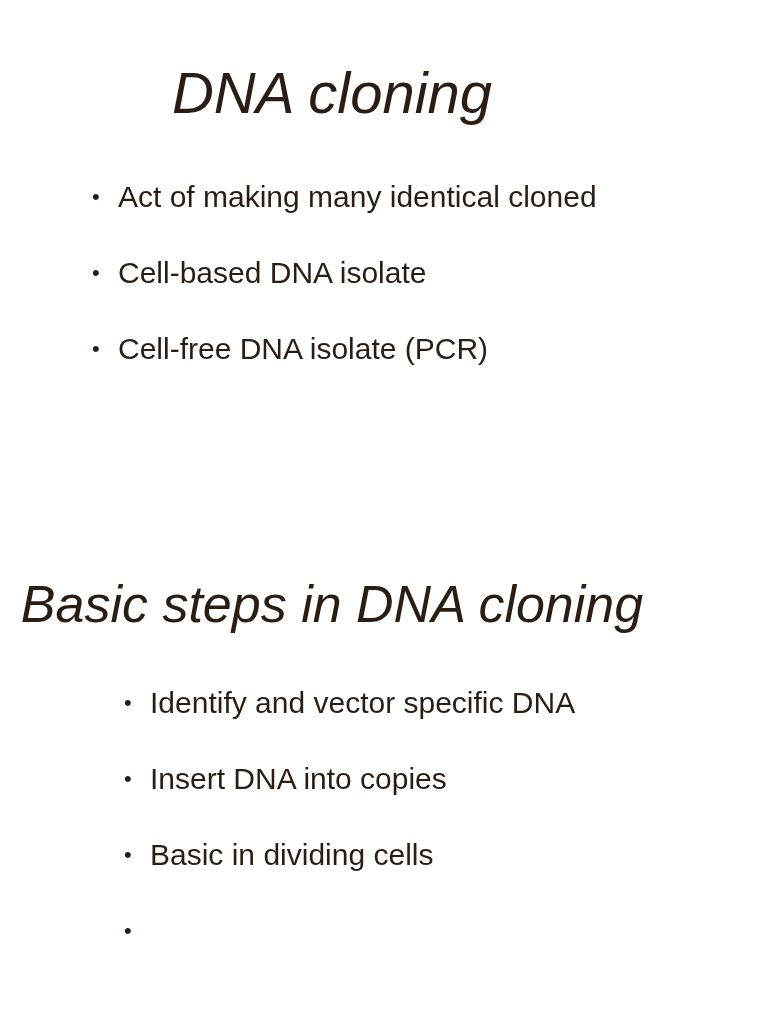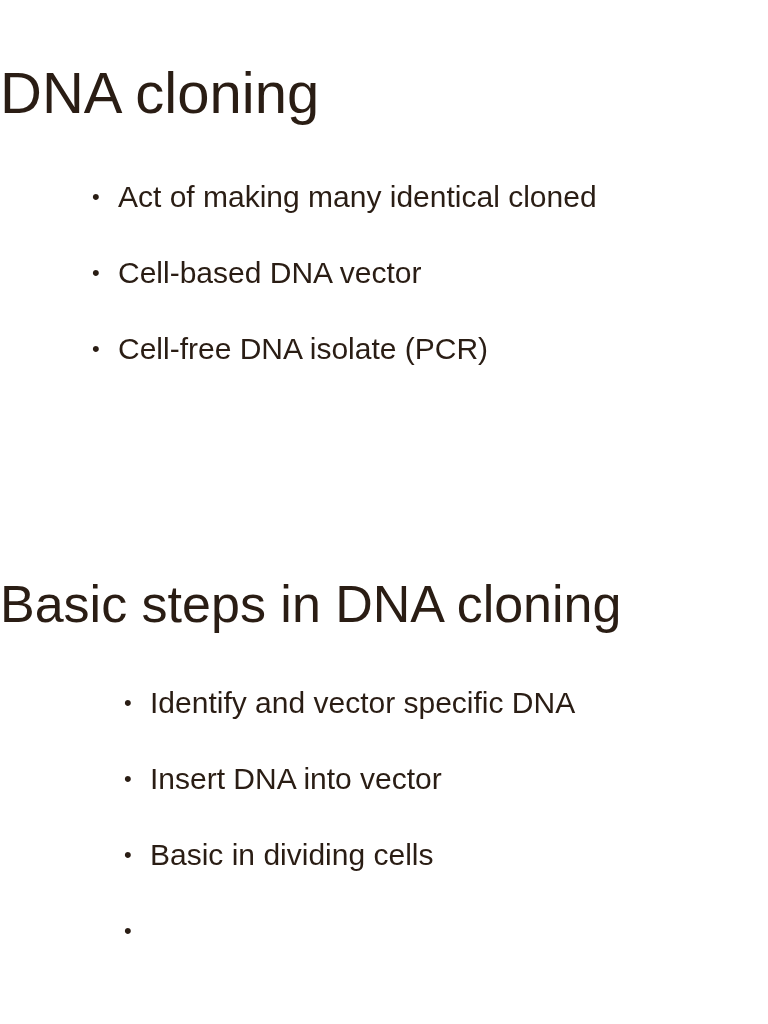--- a/index.html
+++ b/index.html
@@ -4,60 +4,60 @@
 <style>
   html, body { margin: 0; padding: 0; }
   body {
     width: 768px; height: 1024px; background: #ffffff;
     font-family: "Liberation Sans", sans-serif; color: #2a1d14;
     position: relative; overflow: hidden;
   }
   .slide { position: absolute; left: 0; width: 768px; }
   .slide-1 { top: 0; height: 512px; }
   .slide-2 { top: 512px; height: 512px; padding-left: 32px; }
-  .title { position: absolute; left: 0; width: 664px; margin: 0; font-weight: normal; }
+  .title { position: absolute; left: 0; width: 664px; text-align: center; margin: 0; font-weight: normal; font-style: italic; }
   .t1 { top: 58px; font-size: 58px; line-height: 70px; }
   .t2 { top: 60px; font-size: 52px; line-height: 64px; }
   .bullets { position: absolute; list-style: none; margin: 0; padding: 0; }
   .b1 { left: 92px; top: 175px; }
   .b2 { left: 124px; top: 169px; }
   .bullets li { font-size: 30px; height: 76px; line-height: 44px; display: flex; }
   .dot { width: 26px; display: inline-block; font-size: 22px; }
 </style>
 </head>
 <body>
 
 <div class="slide slide-1">
   <h1 class="title t1">DNA cloning</h1>
   <ul class="bullets b1">
     <li>
         <span class="dot">•</span>
         <span>Act of making many identical cloned</span>
       </li>
     <li>
         <span class="dot">•</span>
-        <span>Cell-based DNA vector</span>
+        <span>Cell-based DNA isolate</span>
       </li>
     <li>
         <span class="dot">•</span>
         <span>Cell-free DNA isolate (PCR)</span>
       </li>
   </ul>
 </div>
 
 <div class="slide slide-2">
   <h1 class="title t2">Basic steps in DNA cloning</h1>
   <ul class="bullets b2">
     <li>
         <span class="dot">•</span>
         <span>Identify and vector specific DNA</span>
       </li>
     <li>
         <span class="dot">•</span>
-        <span>Insert DNA into vector</span>
+        <span>Insert DNA into copies</span>
       </li>
     <li>
         <span class="dot">•</span>
         <span>Basic in dividing cells</span>
       </li>
     <li>
         <span class="dot">•</span>
       </li>
   </ul>
 </div>

